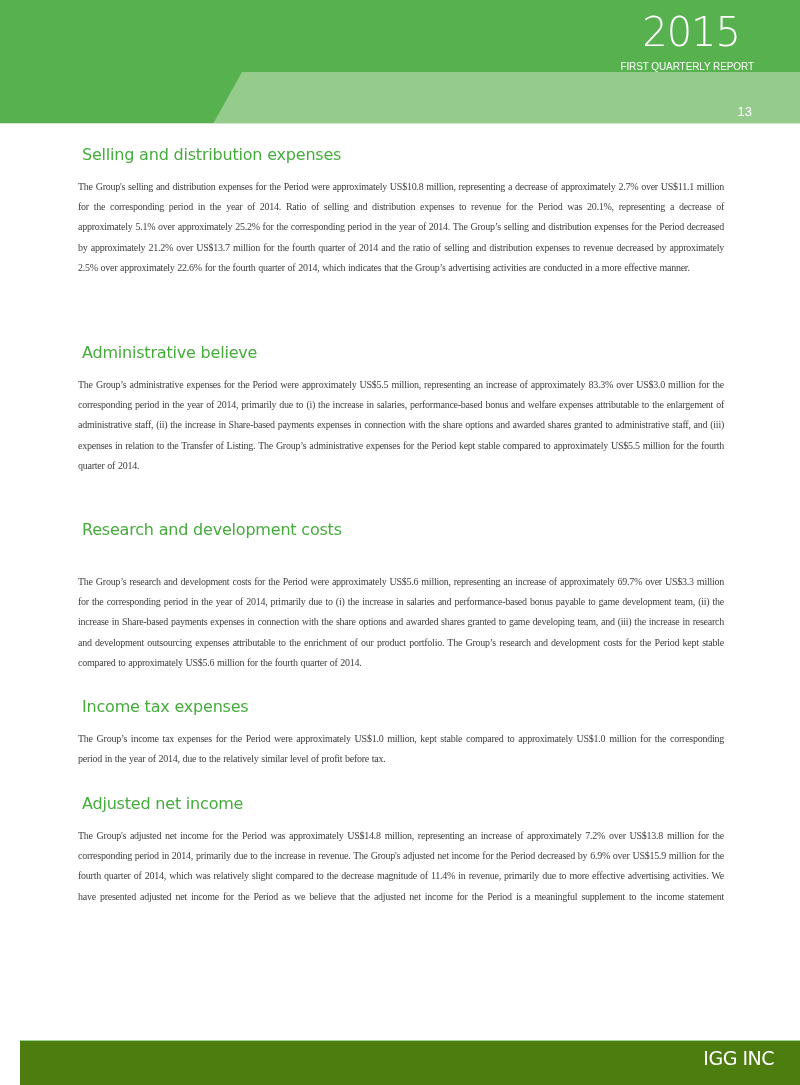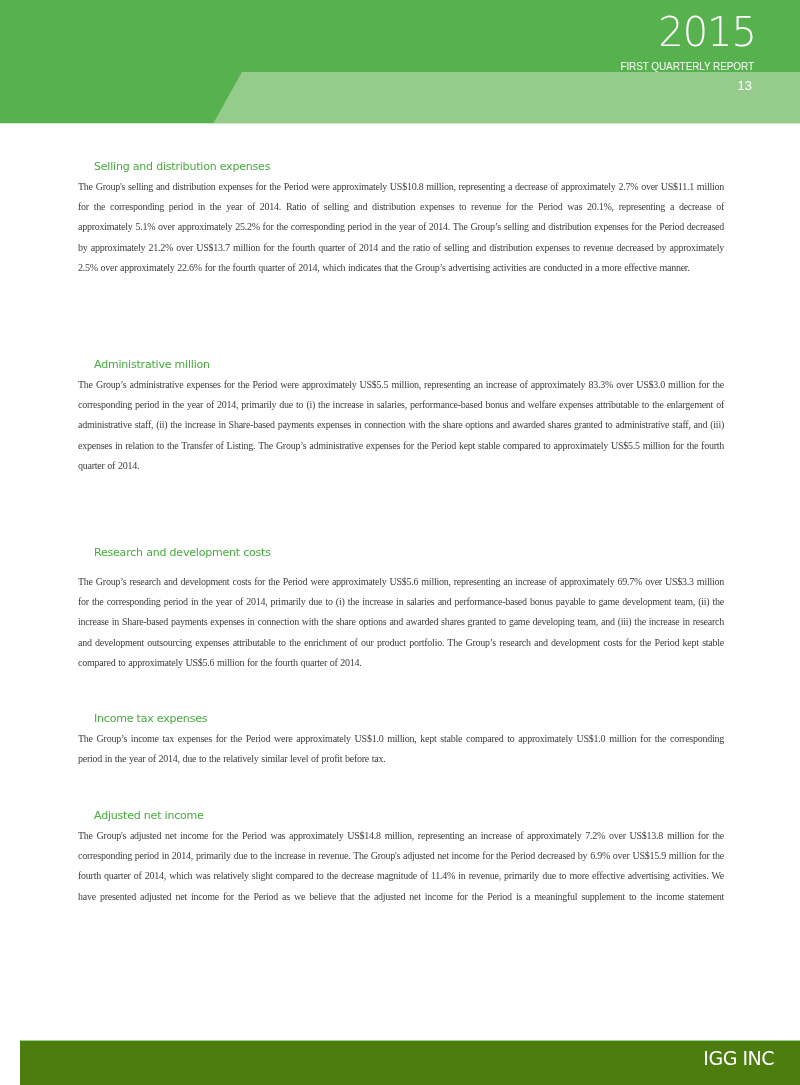--- a/index.html
+++ b/index.html
@@ -15,46 +15,46 @@
     }
     .header .bottom-line { position: absolute; left: 0; top: 123px; width: 800px; height: 1px; background: #cfe6cb; }
     .logo { position: absolute; left: 40px; top: 12px; width: 170px; height: 110px; }
     .logo svg { position: absolute; left: 0; top: 0; }
     .logo .tagline {
       position: absolute; left: 3px; top: 84px; font-family: "DejaVu Sans", sans-serif;
       font-size: 20px; letter-spacing: 6.5px; color: #eef7ec; white-space: nowrap; font-weight: normal;
     }
     .logo .tagline .g { color: #9ad092; }
     .year {
-      position: absolute; right: 44px; top: 10px; color: #ffffff;
+      position: absolute; right: 60px; top: 10px; color: #ffffff;
       font-family: "DejaVu Sans", sans-serif; font-weight: 200; font-size: 40px; letter-spacing: -1px;
       line-height: 44px;
     }
     .report-title {
       position: absolute; right: 46px; top: 61px; color: #ffffff;
       font-family: "Liberation Sans", sans-serif; font-weight: normal; font-size: 10px; letter-spacing: -0.1px;
     }
     .page-number {
-      position: absolute; right: 48px; top: 78px; color: #ffffff;
+      position: absolute; right: 48px; top: 104px; color: #ffffff;
       font-family: "Liberation Sans", sans-serif; font-size: 13px;
     }
     .content { position: absolute; left: 78px; top: 140px; width: 646px; }
     .section-heading {
-      color: #45ac3c; font-family: "DejaVu Sans", sans-serif; font-size: 11px;
-      margin: 16px; line-height: 18px; font-weight: normal; letter-spacing: -0.2px;
+      color: #45ac3c; font-family: "DejaVu Sans", sans-serif; font-size: 16px;
+      margin: 4px; line-height: 18px; font-weight: normal; letter-spacing: -0.2px;
     }
     .para {
       color: #404040; font-family: Liberation Serif, serif; font-size: 10px; line-height: 20.2px;
       text-align: justify; margin: 0; letter-spacing: -0.25px; word-spacing: 0.5px;
     }
     .s1-h { position: absolute; top: 2px; }
     .s1-p { position: absolute; top: 37px; }
     .s2-h { position: absolute; top: 200px; }
     .s2-p { position: absolute; top: 235px; }
-    .s3-h { position: absolute; top: 388px; }
+    .s3-h { position: absolute; top: 377px; }
     .s3-p { position: absolute; top: 432px; }
     .s4-h { position: absolute; top: 554px; }
     .s4-p { position: absolute; top: 589px; }
     .s5-h { position: absolute; top: 651px; }
     .s5-p { position: absolute; top: 686px; }
     .footer {
       position: absolute; left: 20px; top: 1040px; width: 798px; height: 45px; background: #4d7c0f;
       border-top: 1px solid #9bd393;
     }
     .footer .company {
@@ -72,21 +72,21 @@
 
   <div class="year">2015</div>
   <div class="report-title">FIRST QUARTERLY REPORT</div>
   <div class="page-number">13</div>
 </div>
 
 <div class="content">
   <h2 class="section-heading s1-h">Selling and distribution expenses</h2>
   <p class="para s1-p" style="width:646px">The Group's selling and distribution expenses for the Period were approximately US$10.8 million, representing a decrease of approximately 2.7% over US$11.1 million for the corresponding period in the year of 2014. Ratio of selling and distribution expenses to revenue for the Period was 20.1%, representing a decrease of approximately 5.1% over approximately 25.2% for the corresponding period in the year of 2014. The Group’s selling and distribution expenses for the Period decreased by approximately 21.2% over US$13.7 million for the fourth quarter of 2014 and the ratio of selling and distribution expenses to revenue decreased by approximately 2.5% over approximately 22.6% for the fourth quarter of 2014, which indicates that the Group’s advertising activities are conducted in a more effective manner.</p>
 
-  <h2 class="section-heading s2-h">Administrative million</h2>
+  <h2 class="section-heading s2-h">Administrative believe</h2>
   <p class="para s2-p" style="width:646px">The Group’s administrative expenses for the Period were approximately US$5.5 million, representing an increase of approximately 83.3% over US$3.0 million for the corresponding period in the year of 2014, primarily due to (i) the increase in salaries, performance-based bonus and welfare expenses attributable to the enlargement of administrative staff, (ii) the increase in Share-based payments expenses in connection with the share options and awarded shares granted to administrative staff, and (iii) expenses in relation to the Transfer of Listing. The Group’s administrative expenses for the Period kept stable compared to approximately US$5.5 million for the fourth quarter of 2014.</p>
 
   <h2 class="section-heading s3-h">Research and development costs</h2>
   <p class="para s3-p" style="width:646px">The Group’s research and development costs for the Period were approximately US$5.6 million, representing an increase of approximately 69.7% over US$3.3 million for the corresponding period in the year of 2014, primarily due to (i) the increase in salaries and performance-based bonus payable to game development team, (ii) the increase in Share-based payments expenses in connection with the share options and awarded shares granted to game developing team, and (iii) the increase in research and development outsourcing expenses attributable to the enrichment of our product portfolio. The Group’s research and development costs for the Period kept stable compared to approximately US$5.6 million for the fourth quarter of 2014.</p>
 
   <h2 class="section-heading s4-h">Income tax expenses</h2>
   <p class="para s4-p" style="width:646px">The Group’s income tax expenses for the Period were approximately US$1.0 million, kept stable compared to approximately US$1.0 million for the corresponding period in the year of 2014, due to the relatively similar level of profit before tax.</p>
 
   <h2 class="section-heading s5-h">Adjusted net income</h2>
   <p class="para s5-p" style="width:646px; text-align-last: justify;">The Group's adjusted net income for the Period was approximately US$14.8 million, representing an increase of approximately 7.2% over US$13.8 million for the corresponding period in 2014, primarily due to the increase in revenue. The Group's adjusted net income for the Period decreased by 6.9% over US$15.9 million for the fourth quarter of 2014, which was relatively slight compared to the decrease magnitude of 11.4% in revenue, primarily due to more effective advertising activities. We have presented adjusted net income for the Period as we believe that the adjusted net income for the Period is a meaningful supplement to the income statement</p>

